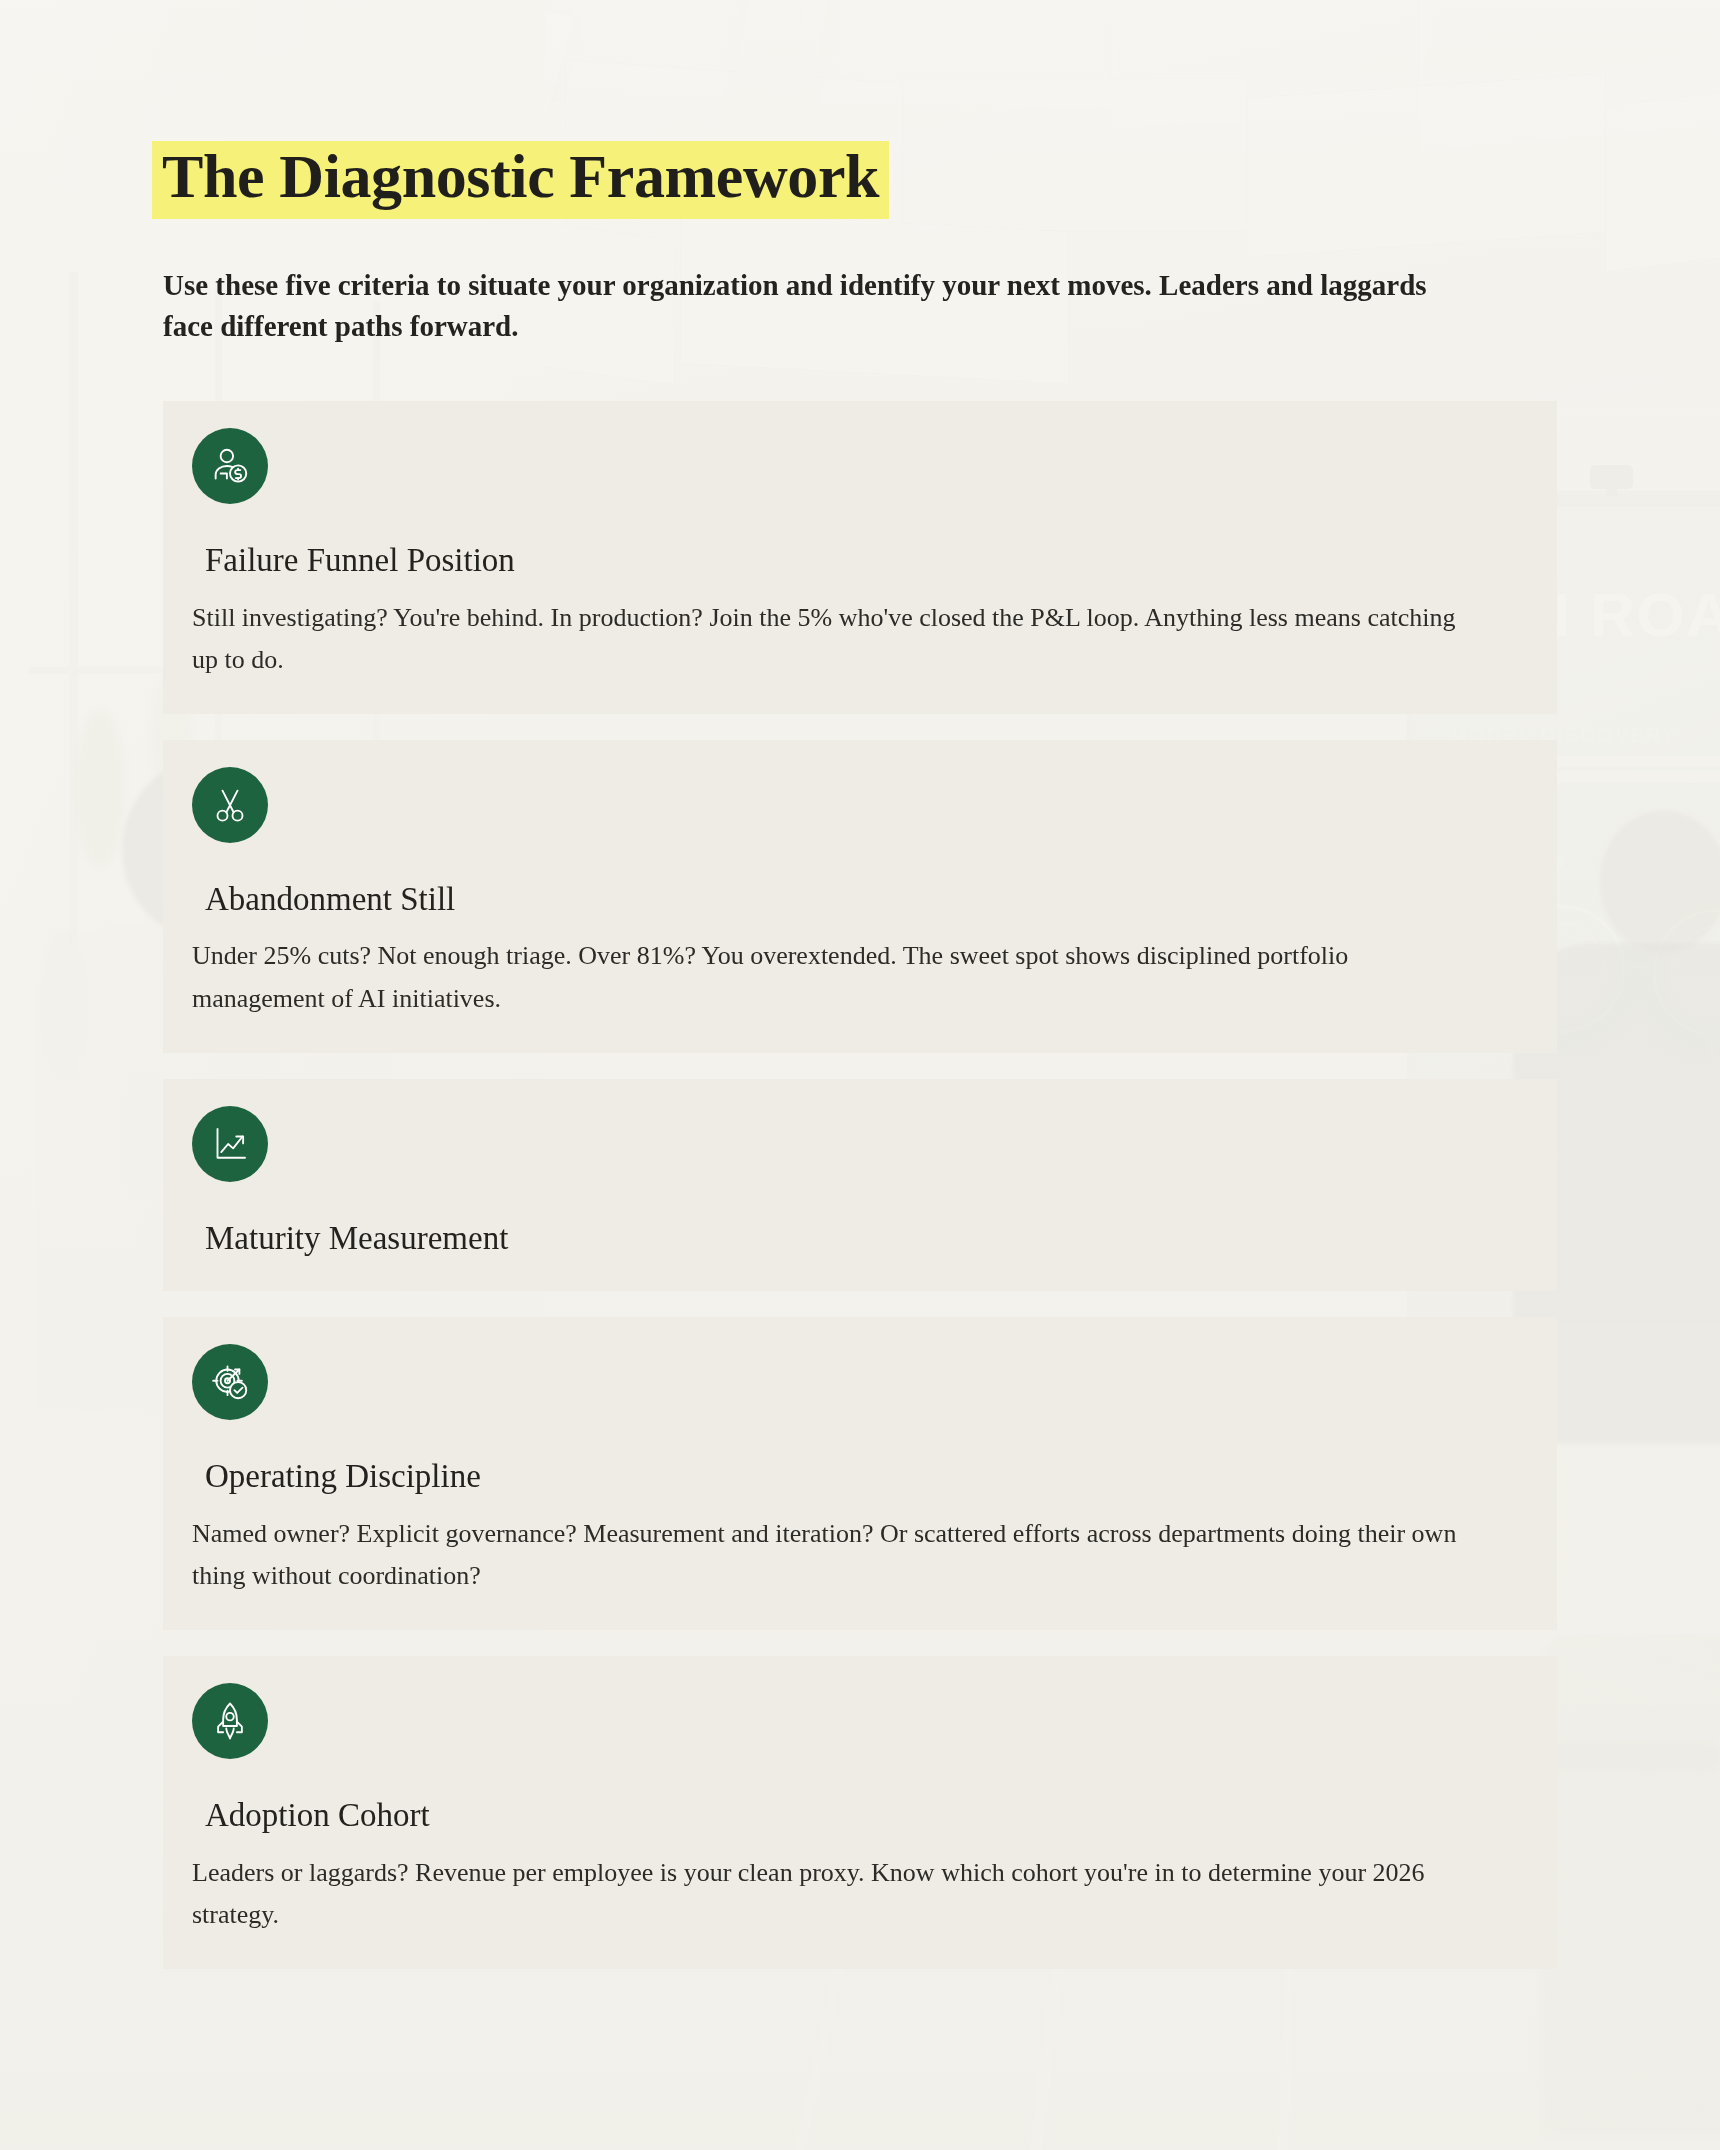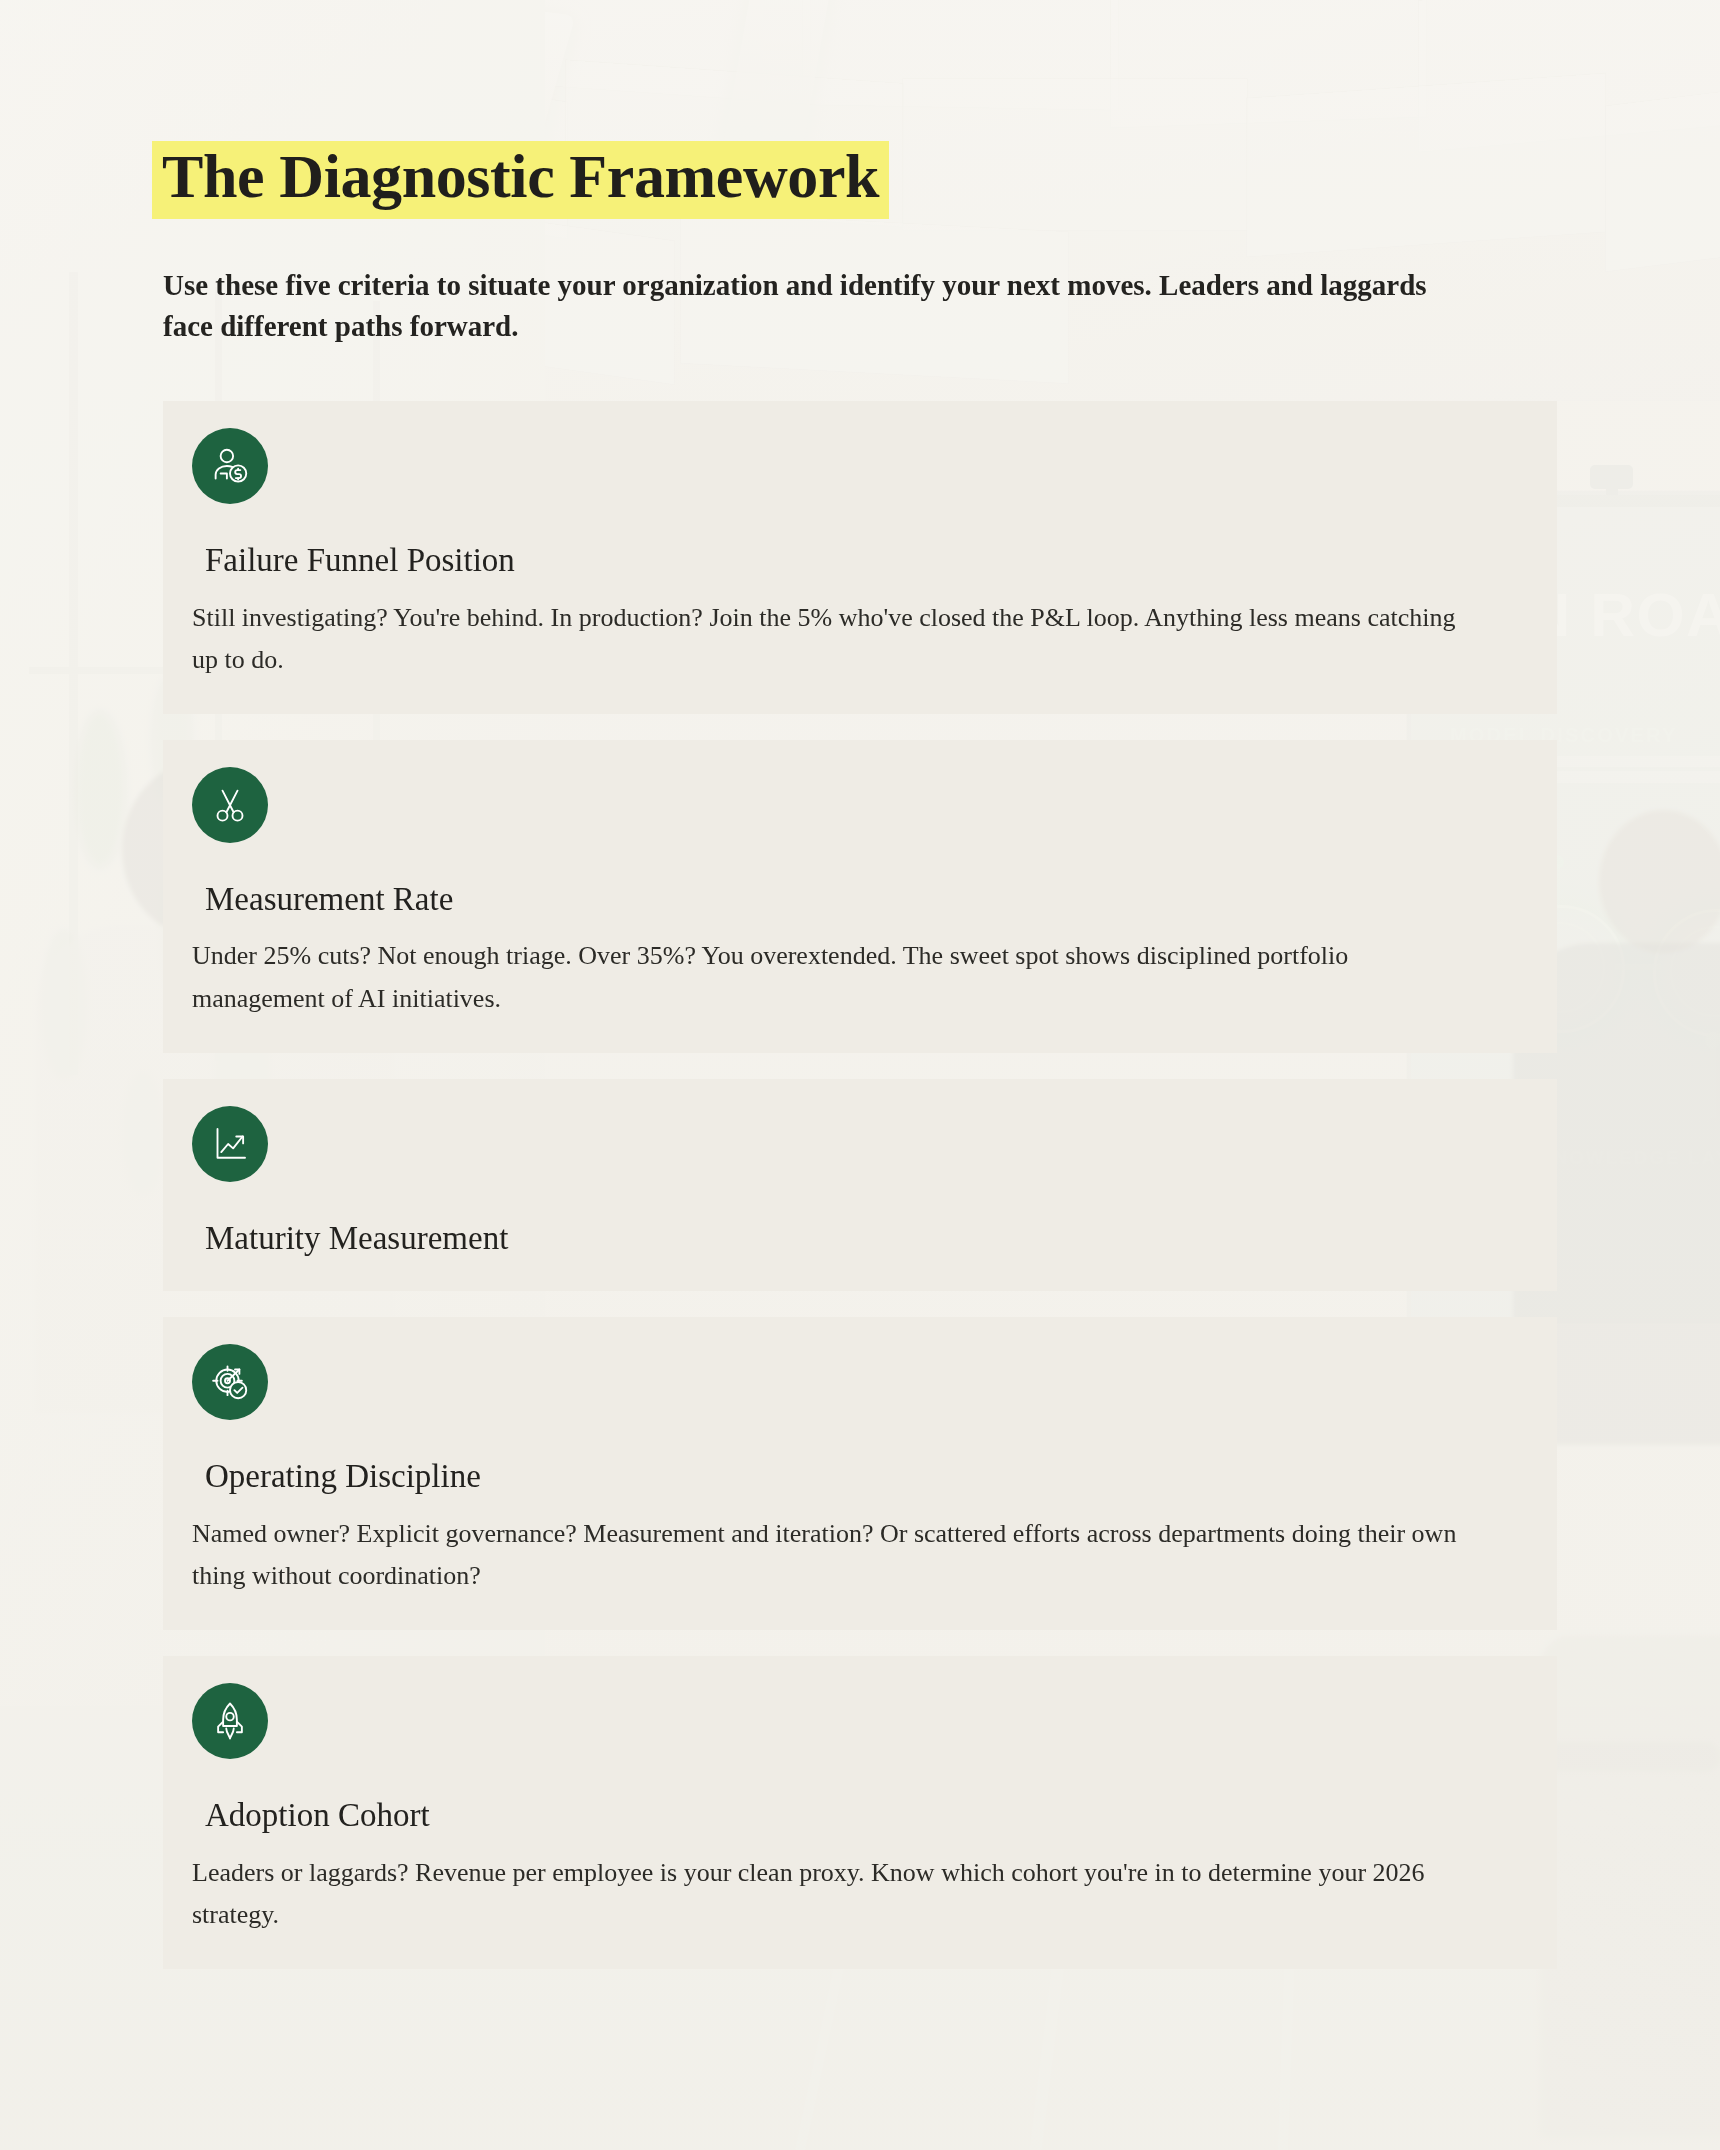--- a/index.html
+++ b/index.html
@@ -223,22 +223,22 @@
       <div class="card">
         <div class="card-inner">
           <div class="icon-circle">
             <svg id="svg-scissors-icon" viewBox="0 0 64 64" fill="none" stroke="#ffffff" stroke-width="3" stroke-linecap="round" stroke-linejoin="round">
     <circle cx="20" cy="49" r="8"></circle>
     <circle cx="44" cy="49" r="8"></circle>
     <path d="M26 44 44 9"></path>
     <path d="M38 44 20 9"></path>
   </svg>
           </div>
-          <div class="card-title">Measurement Rate</div>
-          <div class="card-body">Under 25% cuts? Not enough triage. Over 35%? You overextended. The sweet spot shows disciplined portfolio management of AI initiatives.</div>
+          <div class="card-title">Abandonment Still</div>
+          <div class="card-body">Under 25% cuts? Not enough triage. Over 81%? You overextended. The sweet spot shows disciplined portfolio management of AI initiatives.</div>
         </div>
       </div>
       <div class="card">
         <div class="card-inner">
           <div class="icon-circle">
             <svg id="svg-growth-chart-icon" viewBox="0 0 64 64" fill="none" stroke="#ffffff" stroke-width="3" stroke-linecap="round" stroke-linejoin="round">
     <path d="M12 8v46h44"></path>
     <path d="M18 45l11-13 8 7 15-19"></path>
     <path d="M42 20h11v11"></path>
   </svg>

